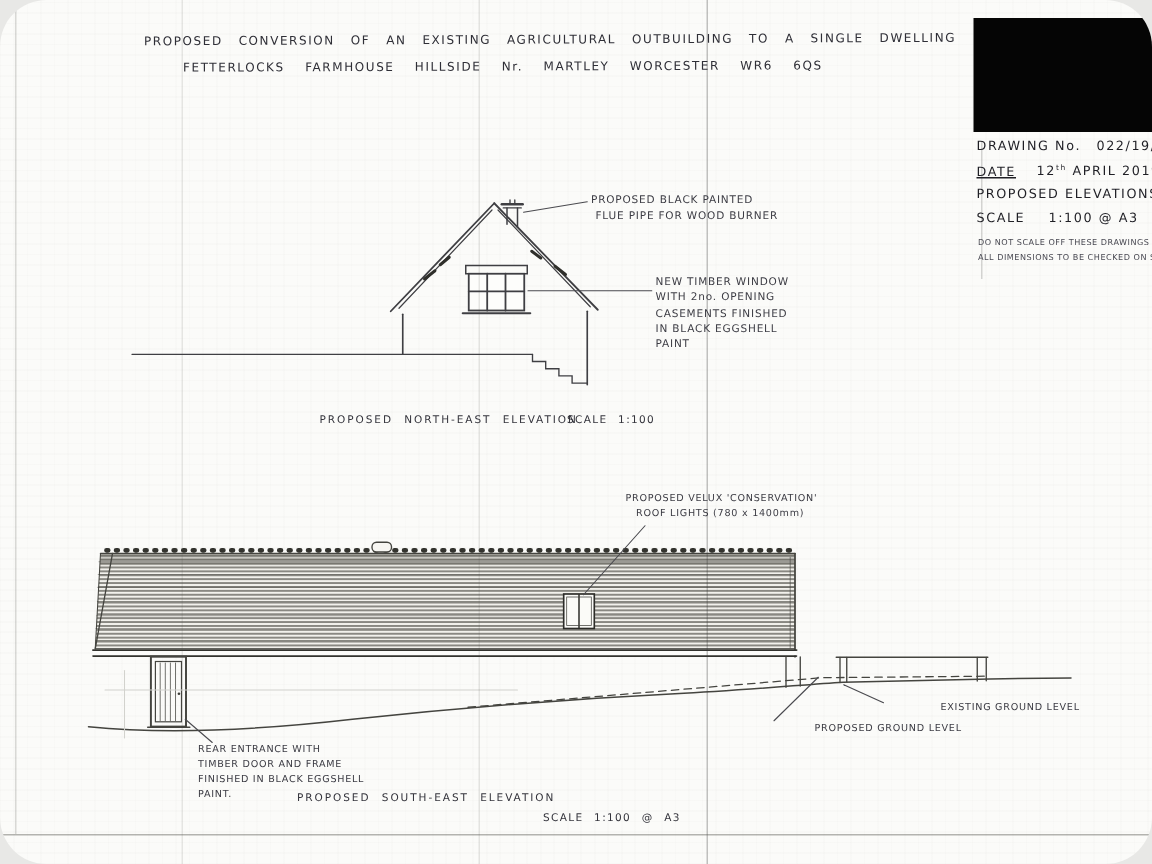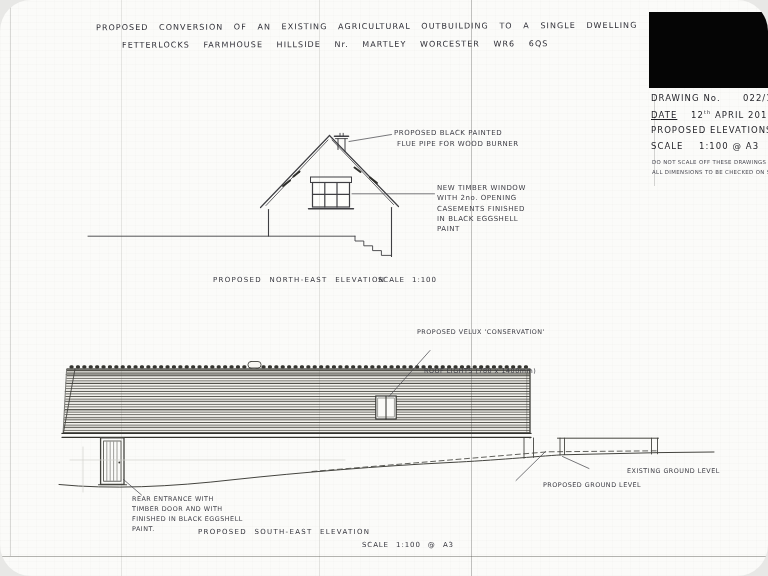--- a/index.html
+++ b/index.html
@@ -138,21 +138,21 @@
   <div class="abs" style="left:10px;top:6px;width:1px;height:550px;background:rgba(90,90,85,.22);"></div>
   <div class="abs" style="left:0;top:555.5px;width:768px;height:1px;background:rgba(90,90,85,.45);"></div>
   <div class="abs" style="left:654px;top:94px;width:1px;height:92px;background:rgba(120,120,115,.3);"></div>
 
   <div class="abs sheet-title" style="left:96px;top:22px;transform:rotate(-0.25deg);">PROPOSED CONVERSION OF AN EXISTING AGRICULTURAL OUTBUILDING TO A SINGLE DWELLING</div>
   <div class="abs sheet-title" style="left:122px;top:40px;word-spacing:10px;transform:rotate(-0.2deg);">FETTERLOCKS FARMHOUSE HILLSIDE Nr. MARTLEY WORCESTER WR6 6QS</div>
 
   <div class="blackbox" style="left:649px;top:12px;width:119px;height:76px;"></div>
 
   <div class="abs tb-row" style="left:651px;top:93px;">
-    <span class="lbl" style="width:92px;">DRAWING No.</span><span>022/19/A</span>
+    <span class="lbl" style="width:80px;">DRAWING No.</span><span>022/19/A</span>
   </div>
   <div class="abs tb-row" style="left:651px;top:109px;">
     <span class="lbl" style="width:40px;text-decoration:underline;">DATE</span><span>12</span><sup>th</sup>&nbsp;<span>APRIL 2019</span>
   </div>
   <div class="abs tb-row" style="left:651px;top:125px;">PROPOSED ELEVATIONS</div>
   <div class="abs tb-row" style="left:651px;top:141px;">
     <span class="lbl" style="width:48px;">SCALE</span><span>1:100 @ A3</span>
   </div>
   <div class="abs tb-note" style="left:652px;top:159px;">DO NOT SCALE OFF THESE DRAWINGS</div>
   <div class="abs tb-note" style="left:652px;top:169px;">ALL DIMENSIONS TO BE CHECKED ON SITE</div>
@@ -166,25 +166,25 @@
     <div>WITH 2no. OPENING</div>
     <div>CASEMENTS FINISHED</div>
     <div>IN BLACK EGGSHELL</div>
     <div>PAINT</div>
   </div>
   <div class="abs cap" style="left:213px;top:276px;">PROPOSED NORTH-EAST ELEVATION</div>
   <div class="abs cap" style="left:378px;top:276px;letter-spacing:.9px;">SCALE 1:100</div>
 
   <div class="abs ann-sm" style="left:417px;top:327px;line-height:10px;">
     <div>PROPOSED VELUX 'CONSERVATION'</div>
-    <div style="margin-left:7px;margin-top:29px;">ROOF LIGHTS (780 x 1400mm)</div>
+    <div style="margin-left:7px;">ROOF LIGHTS (780 x 1400mm)</div>
   </div>
   <div class="abs ann-sm" style="left:132px;top:494px;line-height:10.1px;">
     <div>REAR ENTRANCE WITH</div>
-    <div>TIMBER DOOR AND WITH</div>
+    <div>TIMBER DOOR AND FRAME</div>
     <div>FINISHED IN BLACK EGGSHELL</div>
     <div>PAINT.</div>
   </div>
   <div class="abs ann-sm" style="left:591px;top:466px;padding-left:36px;">EXISTING GROUND LEVEL</div>
   <div class="abs ann-sm" style="left:511px;top:480px;margin-left:32px;">PROPOSED GROUND LEVEL</div>
 
   <div class="abs cap" style="left:198px;top:528px;">PROPOSED SOUTH-EAST ELEVATION</div>
   <div class="abs cap" style="left:362px;top:541px;letter-spacing:.9px;">SCALE 1:100 @ A3</div>
 
 </div>

